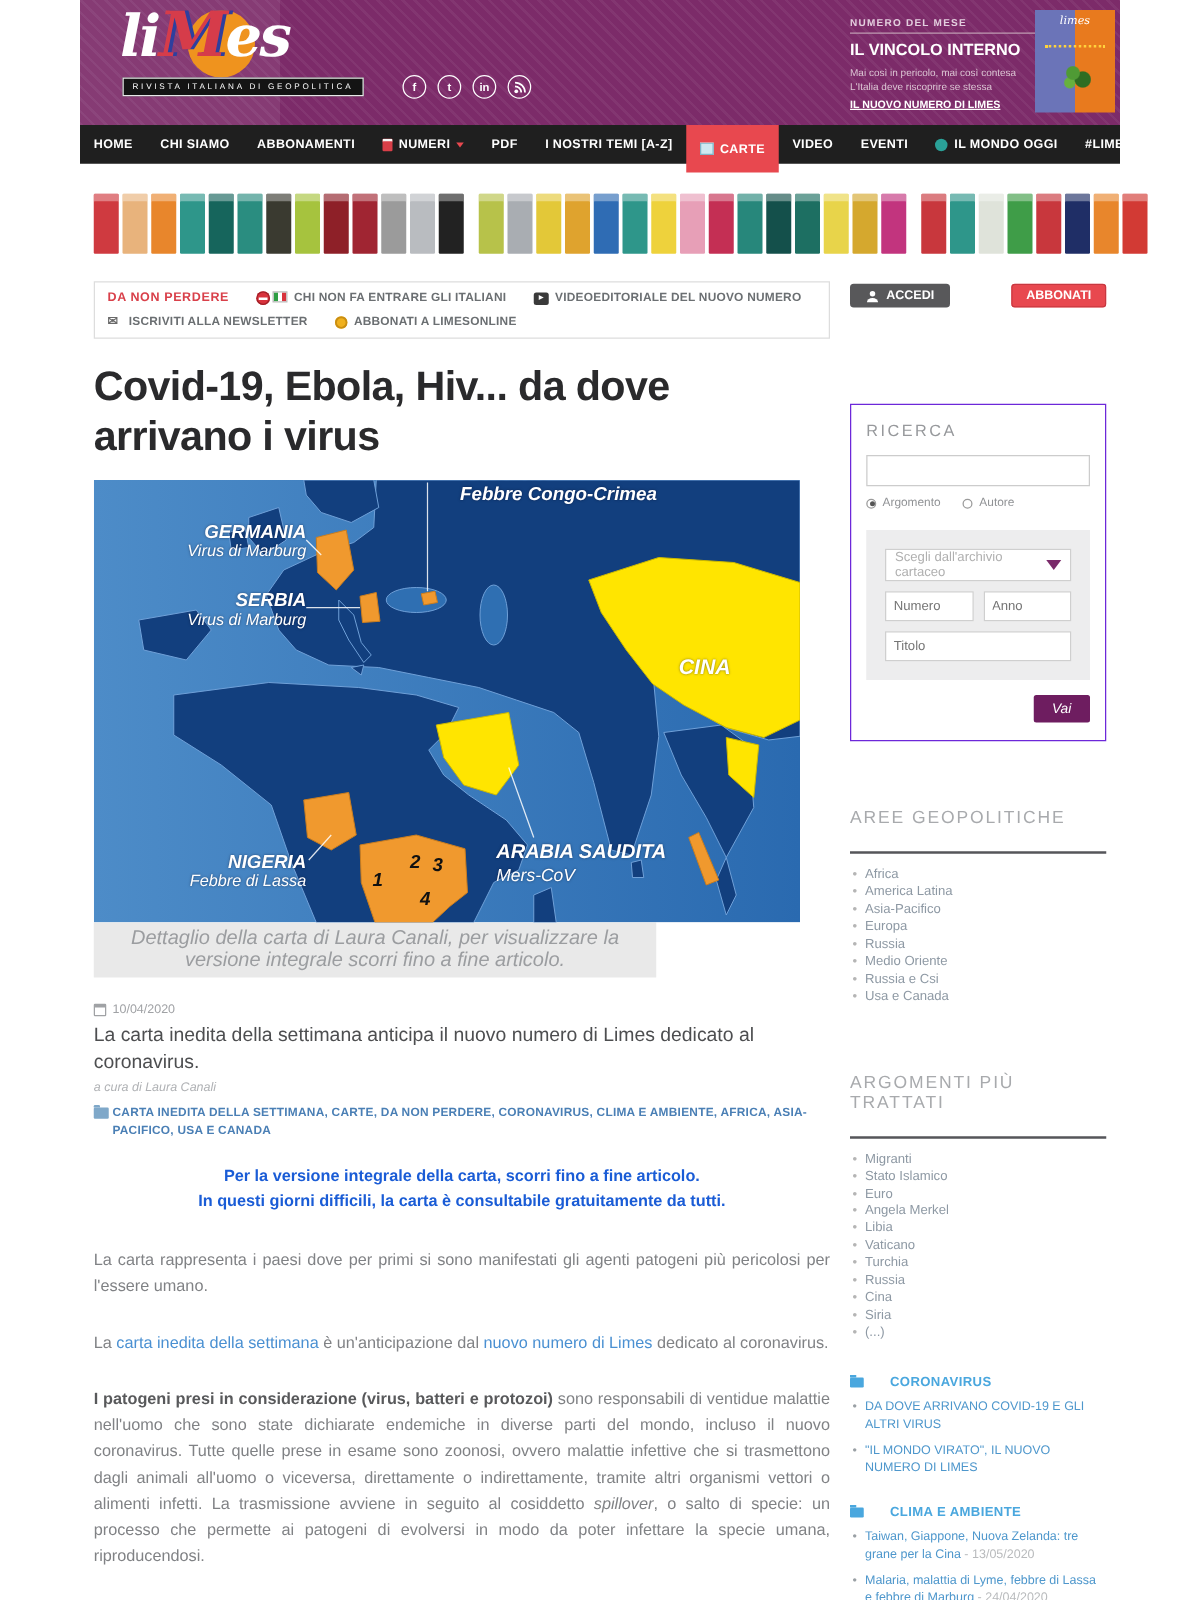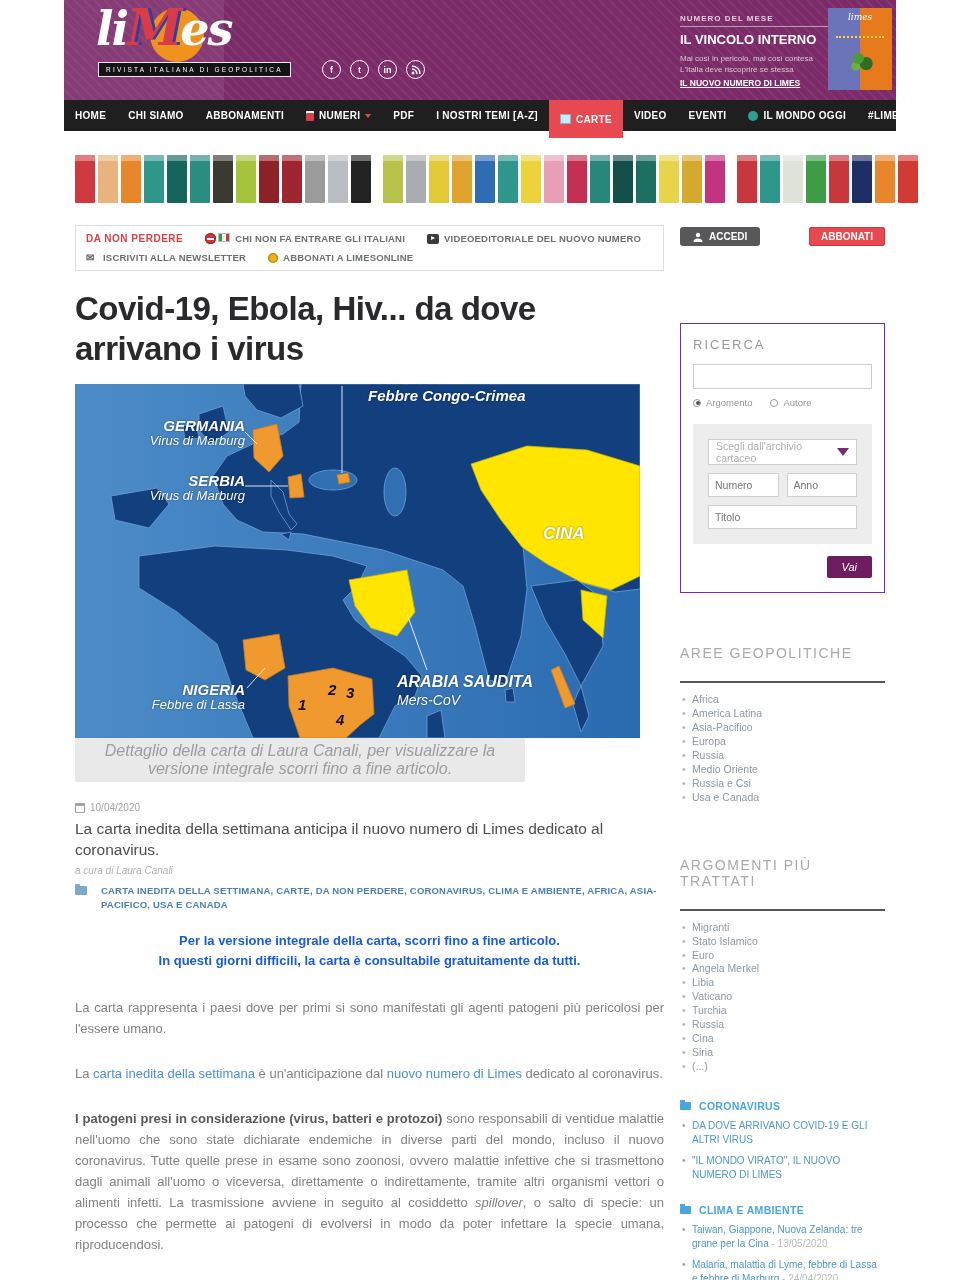--- a/index.html
+++ b/index.html
@@ -77,21 +77,21 @@
   .map-wrap svg { position:absolute; left:0; top:0; }
   .map-label { position:absolute; color:#fff; font-style:italic; line-height:1.15; text-shadow:0 0 2px rgba(0,0,30,.5); white-space:nowrap; }
   .map-label.right { text-align:right; }
   .map-num { position:absolute; color:#111; font-weight:bold; font-size:15px; font-style:italic; }
   .map-caption { width:450px; background:#e9e9e9; color:#9b9da0; font-size:16px; font-style:italic; padding:4px 8px;text-align:center; }
 
   .meta-date { display:flex; align-items:center; gap:5px; color:#a0a2a5; font-size:10px; margin:20px 0 6px; }
   .cal-icon { width:10px; height:10px; border:1px solid #a0a2a5; border-top:3px solid #a0a2a5; border-radius:1px; }
   .standfirst { font-size:15.5px; color:#4d4e50; line-height:1.35; margin-bottom:4px; }
   .byline { font-size:10px; font-style:italic; color:#b0b2b5; margin-bottom:8px; }
-  .tags { display:flex; gap:14px; color:#4a7fb5; font-size:9.5px; font-weight:bold; letter-spacing:.2px; line-height:1.5; margin-bottom:18px; cursor:pointer; }
+  .tags { display:flex; gap:3px; color:#4a7fb5; font-size:9.5px; font-weight:bold; letter-spacing:.2px; line-height:1.5; margin-bottom:18px; cursor:pointer; }
   .folder-icon { flex:0 0 auto; width:12px; height:9px; background:#7fa8c9; border-radius:1px; position:relative; margin-top:2px; }
   .folder-icon::before { content:""; position:absolute; top:-2px; left:0; width:5px; height:2px; background:#7fa8c9; border-radius:1px 1px 0 0; }
   .notice { text-align:center; color:#1a5cd6; font-weight:bold; font-size:13px; line-height:1.55; margin-bottom:26px; }
   .article-p { font-size:13px; color:#808285; line-height:1.62; text-align:justify; margin-bottom:24px; }
   .article-p .seg-b { font-weight:bold; color:#58595b; }
   .article-p .seg-i { font-style:italic; }
   .article-p .seg-l { color:#4a90d2; cursor:pointer; }
   .article-p .seg-bx { color:#14532d; border:1px solid #8abbe2; border-radius:3px; padding:0 3px; cursor:pointer; font-weight:bold; }
 
   
@@ -110,21 +110,21 @@
   .full-input { width:100%; height:24px; border:1px solid #cfcfcf; padding:0 6px; font-size:10.5px; color:#555; }
   .vai-row { display:flex; justify-content:flex-end; margin-top:12px; }
   .btn-vai { background:#6e1d60; color:#fff; font-size:11px; padding:5px 15px; border-radius:2px; cursor:pointer;font-style:italic; }
 
   .side-h { color:#a8aaad; font-size:14px; letter-spacing:1.5px; padding-bottom:20px; border-bottom:2px solid #55565a; margin-top:52px; margin-bottom:10px; }
   .side-list { list-style:none; }
   .side-list li { font-size:10.5px; color:#8e99a4; line-height:1.33; padding-left:12px; position:relative; cursor:pointer; }
   .side-list li::before { content:"•"; position:absolute; left:2px; color:#b5b5b5; }
 
   .side-sec { margin-top:22px; }
-  .sec-h { display:flex; align-items:center; gap:8px; color:#4aa7de; font-size:10.5px; font-weight:bold; letter-spacing:.3px; margin-bottom:7px; cursor:pointer; }
+  .sec-h { display:flex; align-items:center; gap:21px; color:#4aa7de; font-size:10.5px; font-weight:bold; letter-spacing:.3px; margin-bottom:7px; cursor:pointer; }
   .sec-folder { width:11px; height:8px; background:#4aa7de; border-radius:1px; position:relative; }
   .sec-folder::before { content:""; position:absolute; top:-2px; left:0; width:5px; height:2px; background:#4aa7de; }
   .sec-list { list-style:none; }
   .sec-list li { font-size:10px; line-height:1.4; padding-left:12px; position:relative; margin-bottom:7px; }
   .sec-list li::before { content:"•"; position:absolute; left:2px; color:#9aa0a5; }
   .sec-link { color:#4e97cc; cursor:pointer; }
   .sec-date { color:#b9bbbd; }
 </style>
 </head>
 <body>

